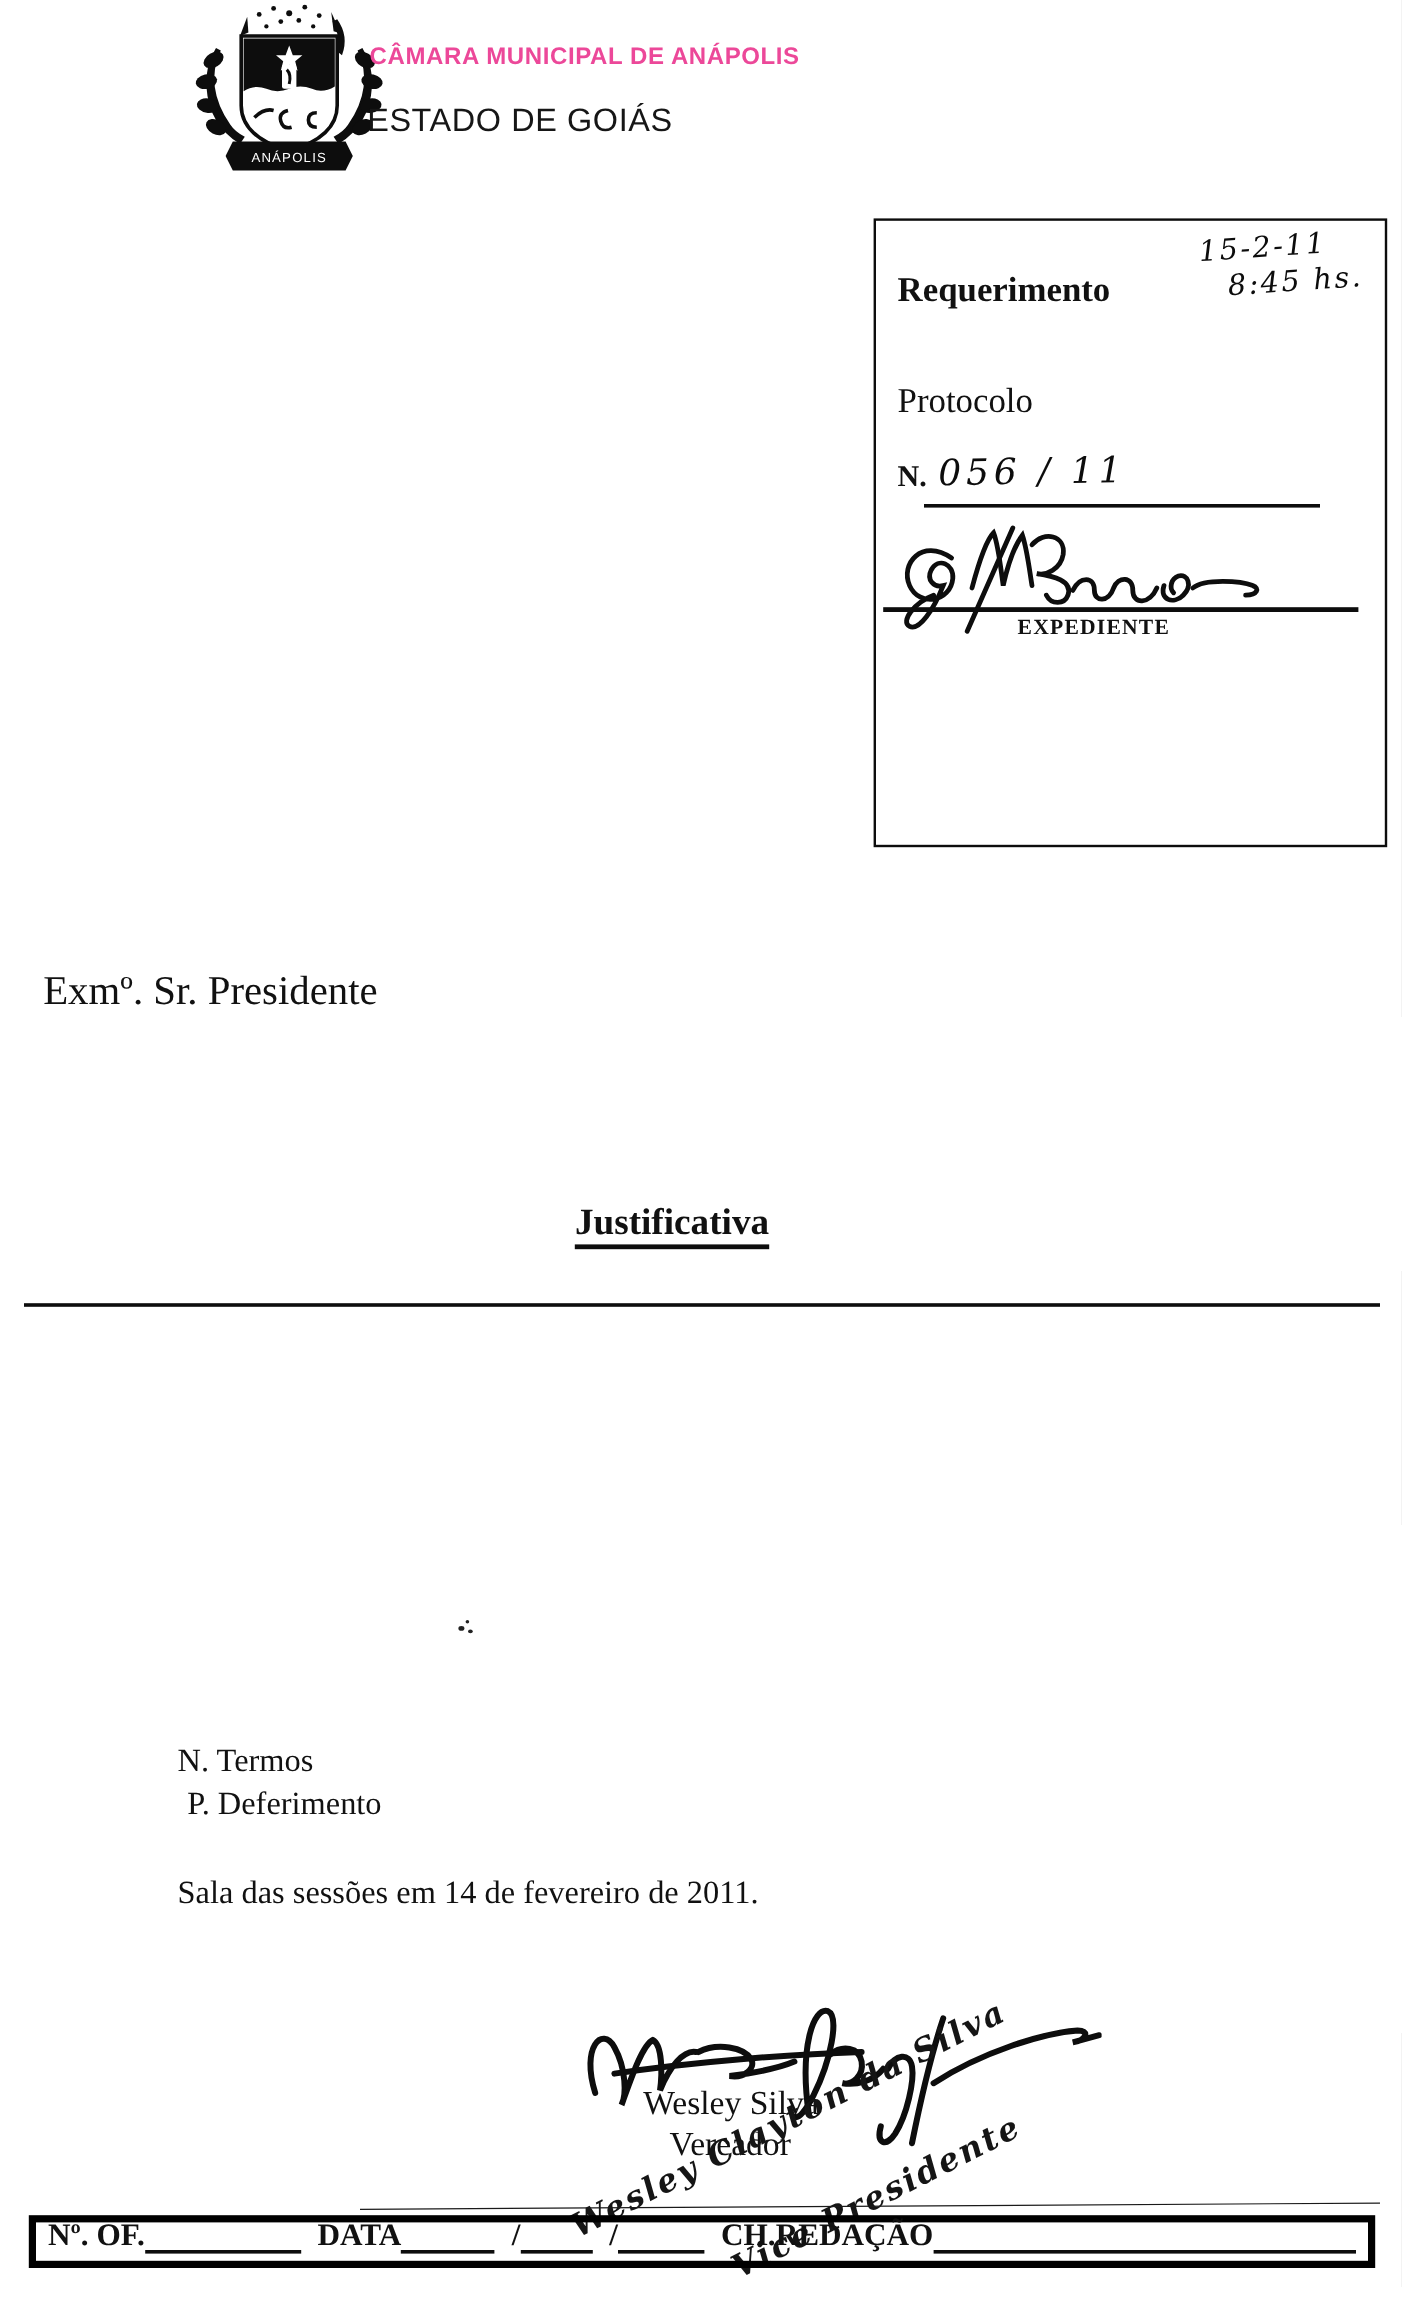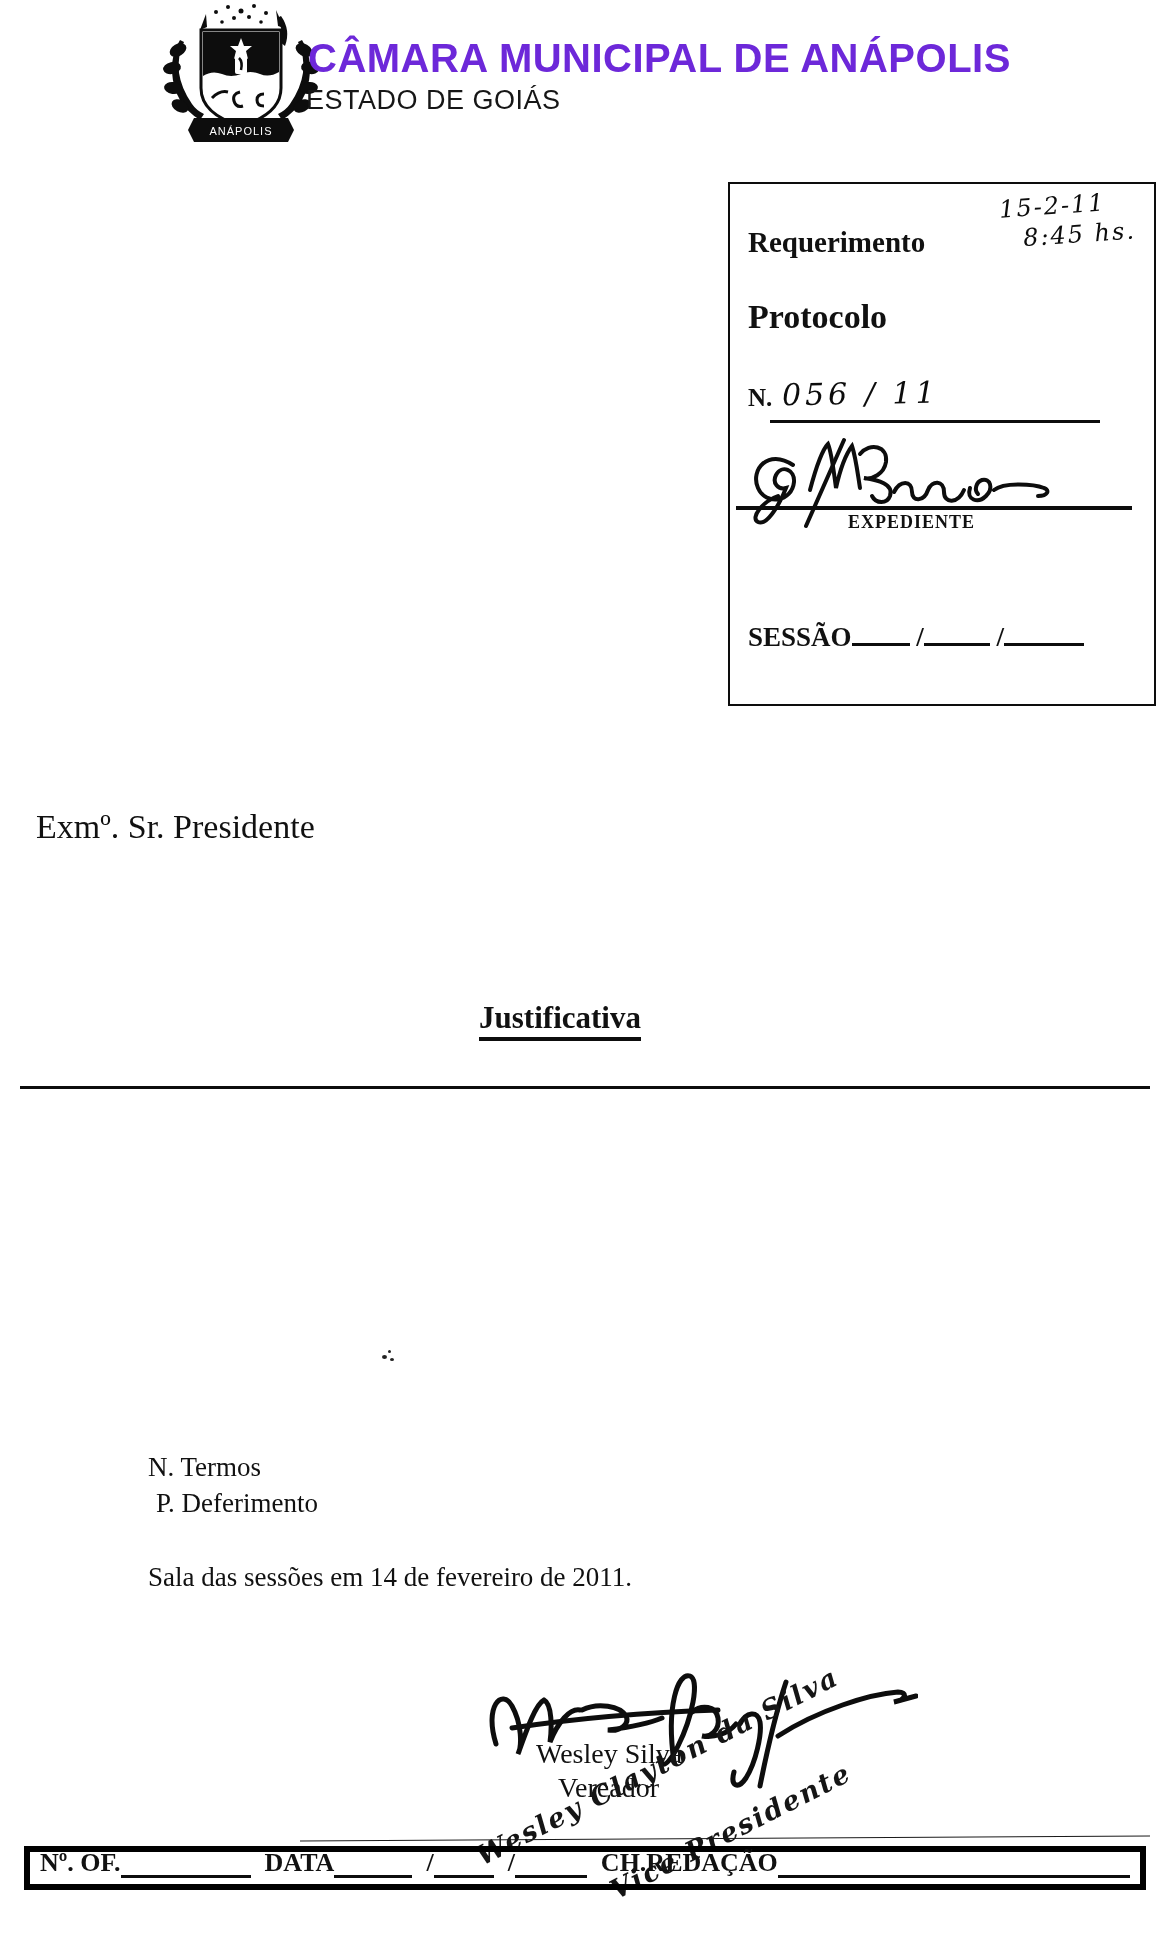--- a/index.html
+++ b/index.html
@@ -3,26 +3,26 @@
 <meta charset="utf-8">
 <style>
   html,body{margin:0;padding:0;background:#e8e8e8;}
   .page{
     position:relative;width:1168px;height:1936px;background:#ffffff;
     font-family:"Liberation Serif",serif;color:#111;overflow:hidden;
     margin:0 auto;
   }
   .abs{position:absolute;}
   
-  .org-title{font-family:"Liberation Sans",sans-serif;font-weight:bold;font-size:40px;letter-spacing:0.5px;color:#6d28d9;}
+  .org-title{font-family:"Liberation Sans",sans-serif;font-weight:bold;font-size:20px;letter-spacing:0.5px;color:#ec4899;}
   .org-state{font-family:"Liberation Sans",sans-serif;font-size:27px;letter-spacing:0.5px;color:#161616;}
   
   .proto-box{left:728px;top:182px;width:424px;height:520px;border:2px solid #0d0d0d;}
   .proto-title{left:18px;top:42px;font-weight:bold;font-size:29px;}
-  .proto-label{left:18px;top:114px;font-weight:bold;font-size:34px;}
+  .proto-label{left:18px;top:134px;font-weight:normal;font-size:29px;}
   .proto-n{left:18px;top:200px;font-weight:bold;font-size:25px;}
   .hand{font-family:"DejaVu Serif",serif;font-style:italic;color:#0c0c0c;}
   .hand-date{left:270px;top:6px;font-size:24px;transform:rotate(-4deg);line-height:30px;letter-spacing:2px;white-space:nowrap;}
   .hand-num{left:52px;top:192px;font-size:30px;letter-spacing:4px;transform:rotate(-1deg);white-space:nowrap;}
   .num-line{left:40px;top:236px;width:330px;border-bottom:3px solid #0d0d0d;height:0;}
   .exp-line{left:6px;top:322px;width:396px;border-bottom:4px solid #0d0d0d;height:0;}
   .exp-label{left:118px;top:328px;font-weight:bold;font-size:18px;letter-spacing:1px;}
   .sessao-row{left:18px;top:432px;font-weight:bold;font-size:27px;white-space:nowrap;}
   .u{display:inline-block;border-bottom:3px solid #0d0d0d;height:1em;vertical-align:baseline;}
   
@@ -126,21 +126,20 @@
         <path d="M112,24 C122,12 140,16 138,32 C136,44 124,50 116,48 C130,50 146,54 142,66 C139,74 128,74 124,66"></path>
         <path d="M146,62 C152,50 164,50 164,62 C164,72 176,72 180,60 C184,50 196,50 196,62 C196,74 210,74 216,60"></path>
         <path d="M222,58 C218,70 230,74 238,66 C246,58 242,48 234,50 C228,52 226,60 230,64"></path>
         <path d="M246,60 C256,52 286,54 296,58 C302,60 300,66 290,66"></path>
       </g>
     </svg>
 
     <div class="abs exp-line"></div>
     <div class="abs exp-label">EXPEDIENTE</div>
 
-    <div class="abs sessao-row"><span>SESSÃO</span><span class="u" style="width:58px;"></span> <span>/</span><span class="u" style="width:66px;"></span> <span>/</span><span class="u" style="width:80px;"></span></div>
   </div>
 
   <div class="abs salutation">Exmº. Sr. Presidente</div>
 
 
   <div class="abs just-title"><span>Justificativa</span></div>
 
   <div class="abs rule"></div>
 
 

